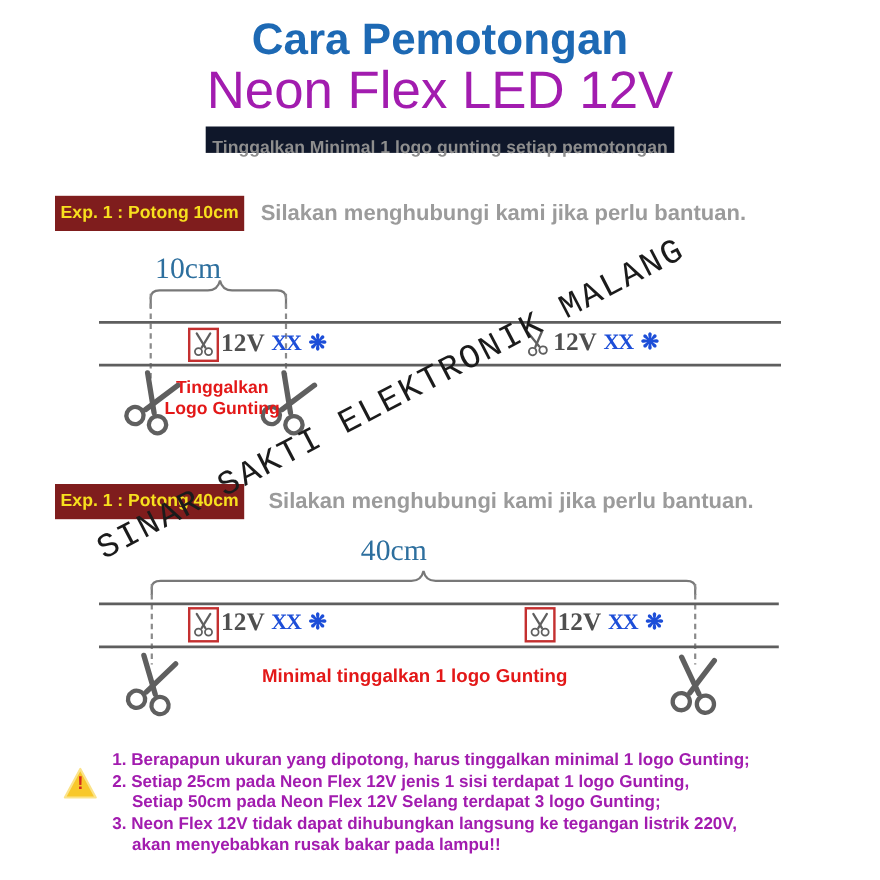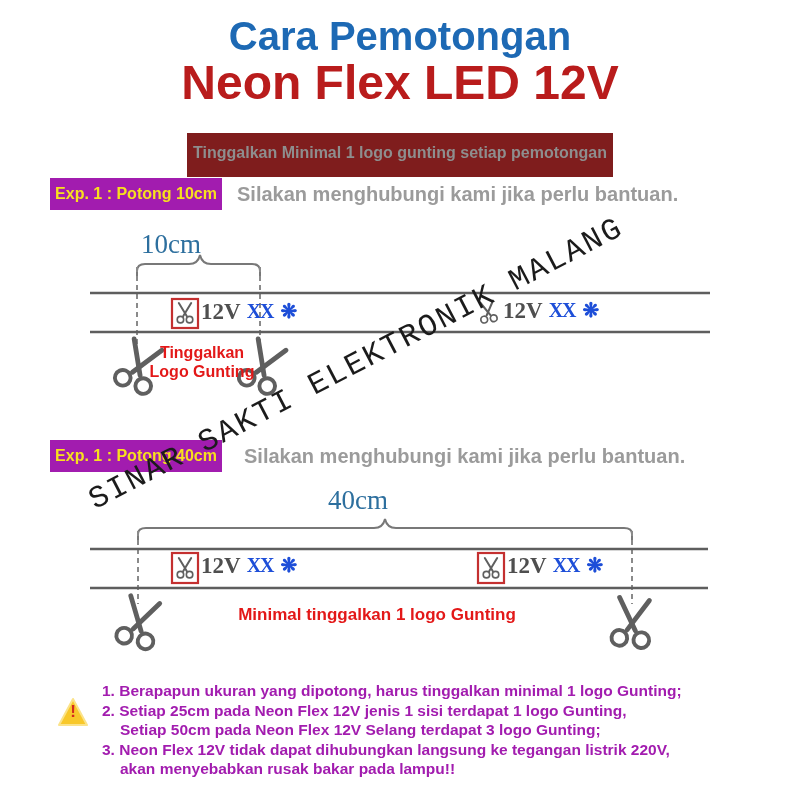--- a/index.html
+++ b/index.html
@@ -5,25 +5,25 @@
   html,body{margin:0;padding:0;}
   body{
     width:800px;height:800px;position:relative;overflow:hidden;
     background:#ffffff;font-family:"Liberation Sans",sans-serif;
   }
   .abs{position:absolute;}
   
   #title1{left:0;right:0;top:14px;text-align:center;
     font-size:40px;line-height:44px;font-weight:bold;color:#1d69b4;}
   #title2{left:0;right:0;top:57px;text-align:center;
-    font-size:48px;line-height:52px;font-weight:bold;color:#b91c1c;}
-  #banner{left:187px;top:133px;width:426px;height:44px;background:#7f1d1d;
+    font-size:48px;line-height:52px;font-weight:normal;color:#a21caf;}
+  #banner{left:187px;top:115px;width:426px;height:24px;background:#0f172a;
     text-align:center;line-height:40px;font-size:16px;font-weight:bold;color:#8e8e8e;}
   
-  .chip{width:172px;height:32px;background:#a21caf;color:#f7e01e;
+  .chip{width:172px;height:32px;background:#7f1d1d;color:#f7e01e;
     font-size:16px;font-weight:bold;text-align:center;line-height:32px;}
   #chip1{left:50px;top:178px;}
   #chip2{left:50px;top:440px;}
   .sec-note{font-size:20px;font-weight:bold;color:#9b9b9b;line-height:32px;white-space:nowrap;}
   #note1{left:237px;top:178px;}
   #note2{left:244px;top:440px;}
   
   .measure{width:110px;font-family:"Liberation Serif",serif;
     font-weight:normal;font-size:27px;color:#2d6f9e;}
   #d1-measure{left:141px;top:229px;}

